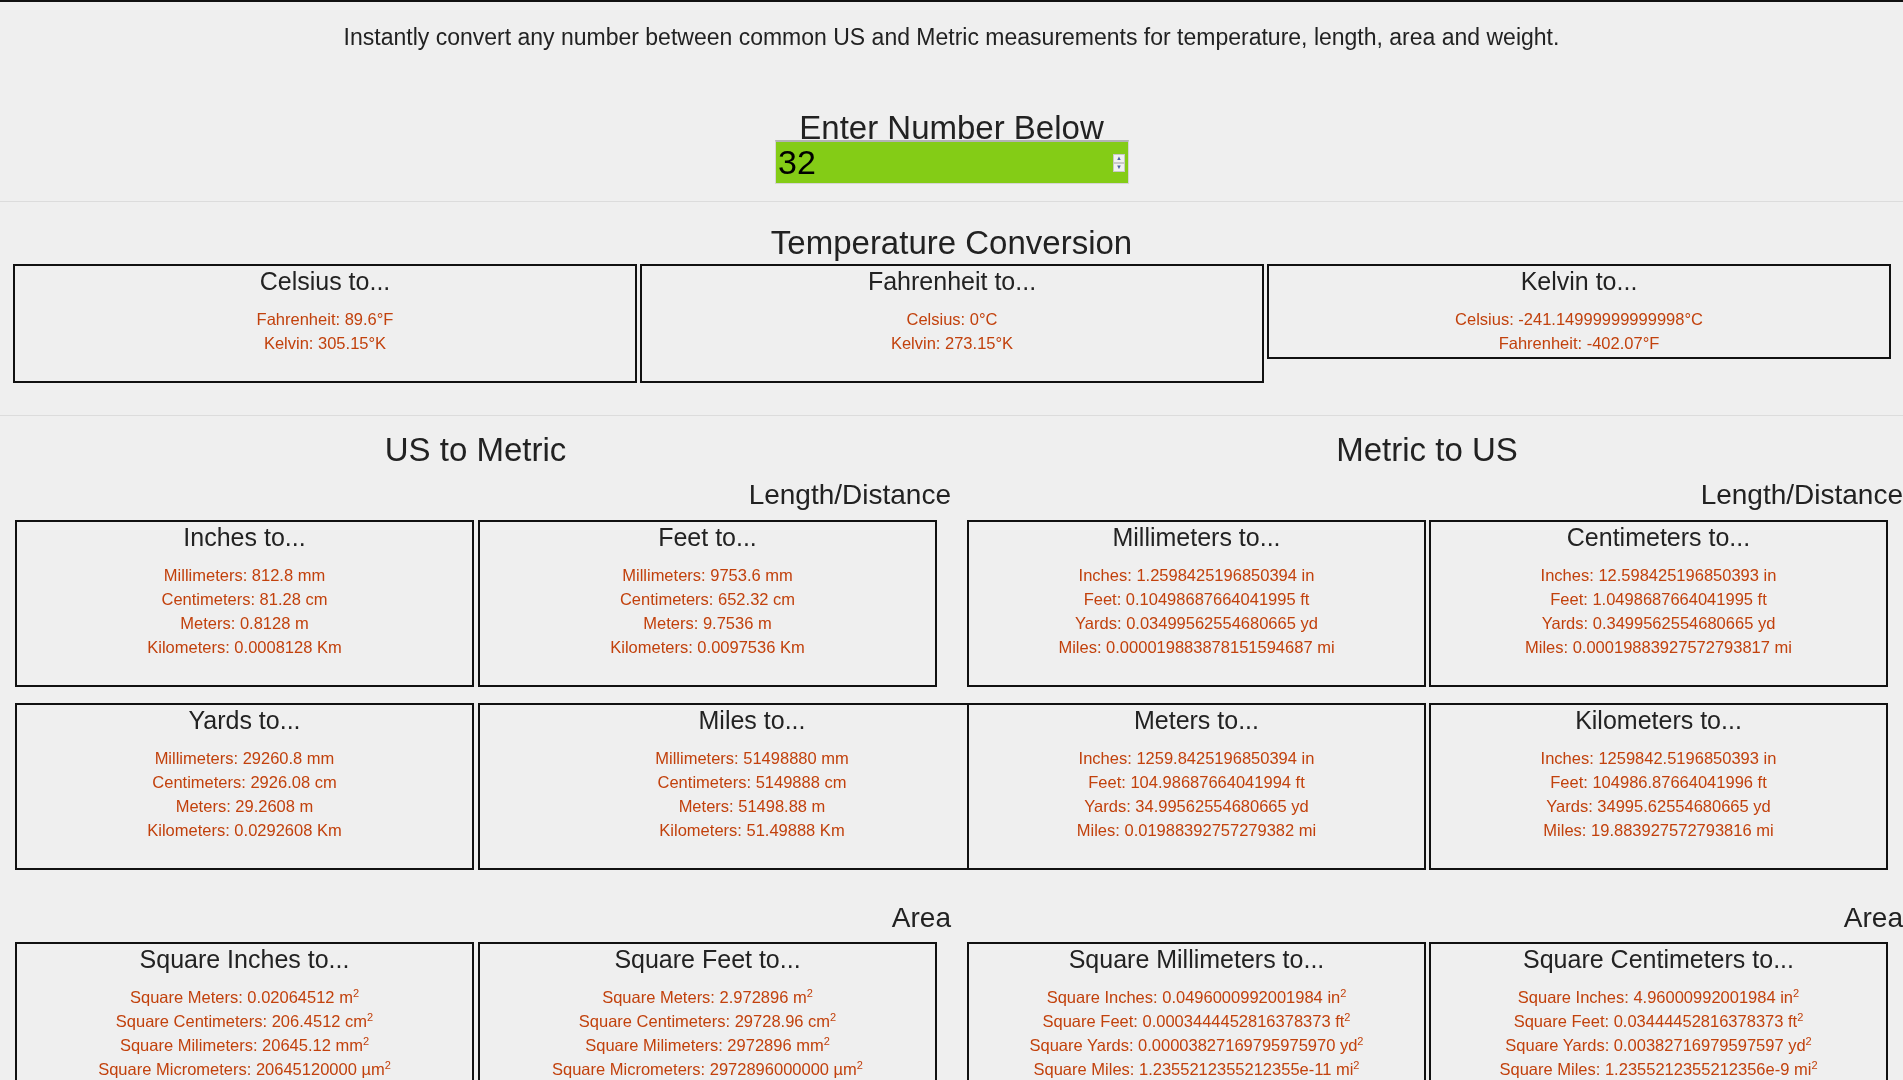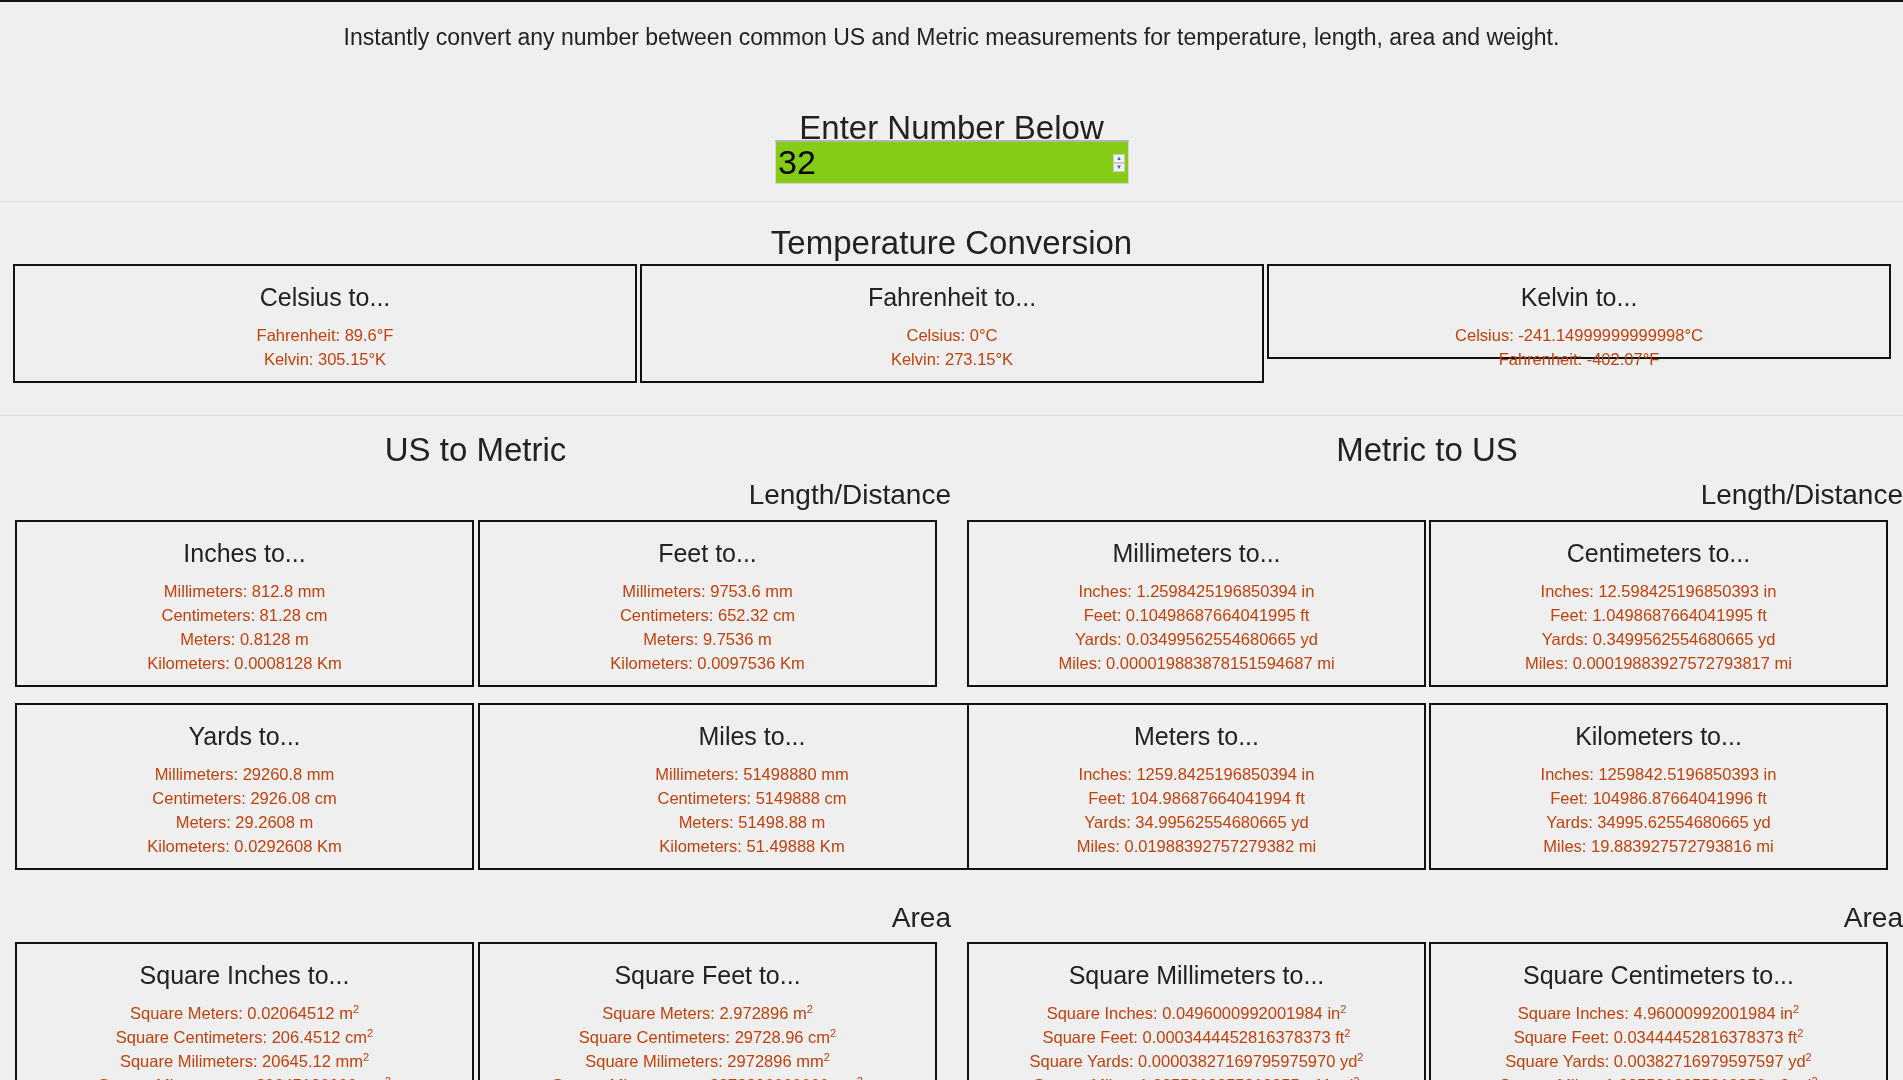--- a/index.html
+++ b/index.html
@@ -15,21 +15,21 @@
   .num-wrap { position:absolute; top:138px; left:775px; width:354px; height:44px; background:#84cc16;
     border:1px solid #d5d5d5; border-top:2px solid #b3b3b3; box-sizing:border-box; }
   .num-input { position:absolute; left:0; top:0; width:310px; height:40px; border:none; outline:none;
     background:transparent; font-family:"Liberation Sans", sans-serif; font-size:34px; color:#000; padding:0 0 0 2px; }
   .spinner { position:absolute; right:3px; top:12px; width:12px; height:18px; display:flex; flex-direction:column; }
   .spin-btn { flex:1; border:1px solid #c9c9c9; background:#f1f1f1; font-size:6px; line-height:7px;
     text-align:center; color:#4a5fa0; box-sizing:border-box; }
   .hr { position:absolute; left:0; width:1903px; height:1px; background:#dcdcdc; }
   .section-title { position:absolute; left:0; width:1903px; text-align:center; font-size:33px; color:#222; }
   .box { position:absolute; border:2px solid #111; box-sizing:border-box; text-align:center; background:#efefef; }
-  .box-h { font-size:25px; color:#222; margin-top:17px; }
+  .box-h { font-size:25px; color:#222; margin-top:1px; }
   .box-lines { margin-top:11px; font-size:16.5px; line-height:24px; color:#c2410c; }
   .col-title { position:absolute; text-align:center; font-size:33px; color:#222; }
   .col-sub { position:absolute; text-align:right; font-size:28px; color:#222; }
   sup { font-size:11px; line-height:0; vertical-align:super; }
 </style>
 </head>
 <body>
 
 <div class="intro">Instantly convert any number between common US and Metric measurements for temperature, length, area and weight.</div>
 <div class="enter-h">Enter Number Below</div>

